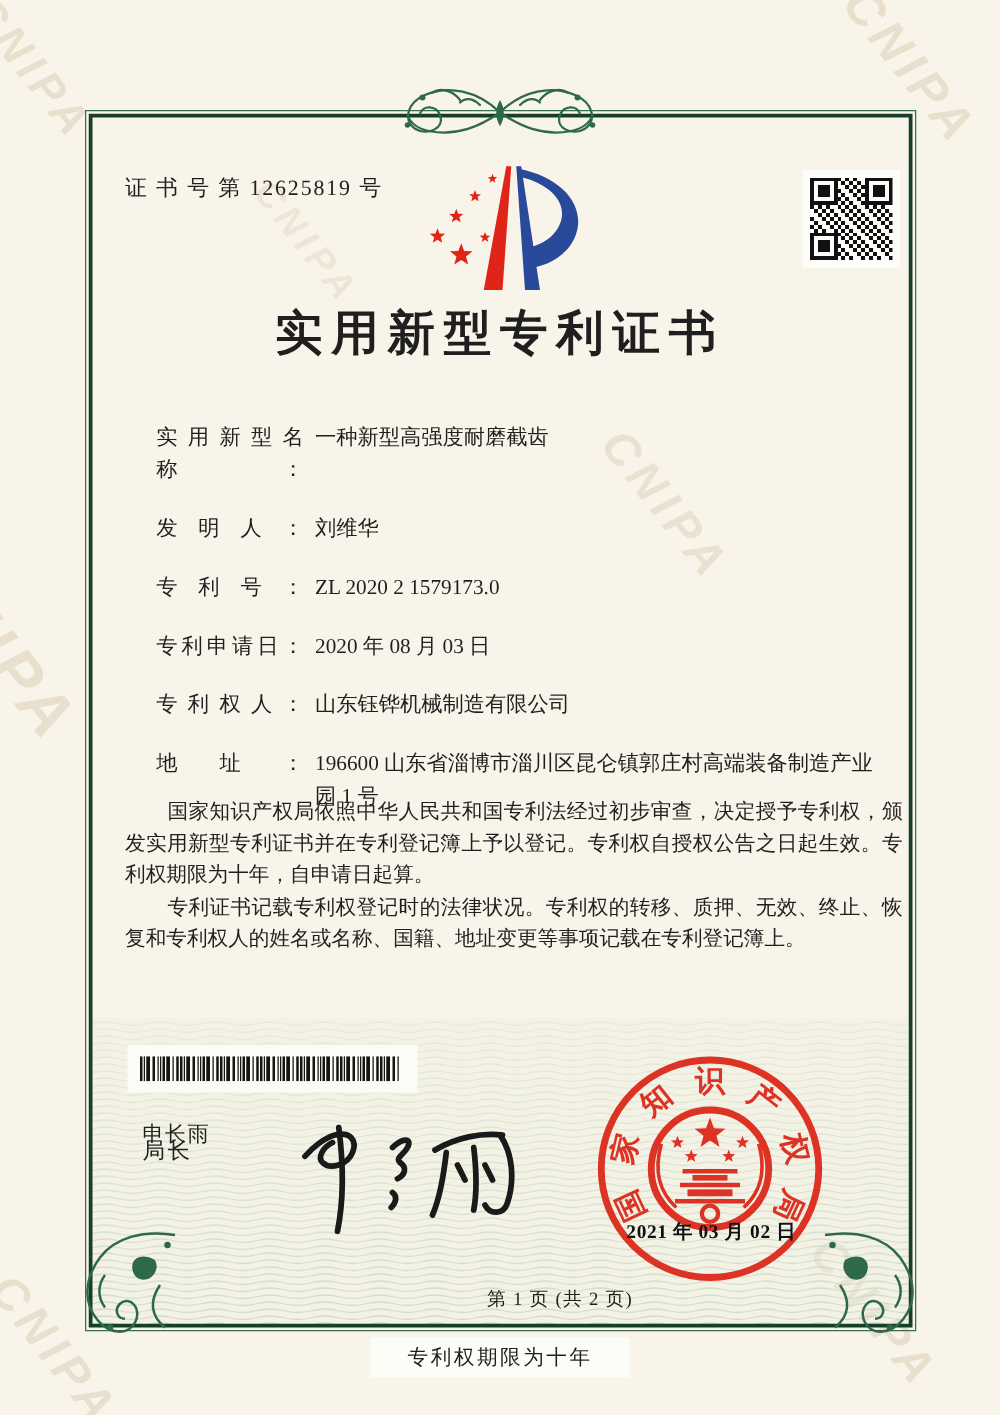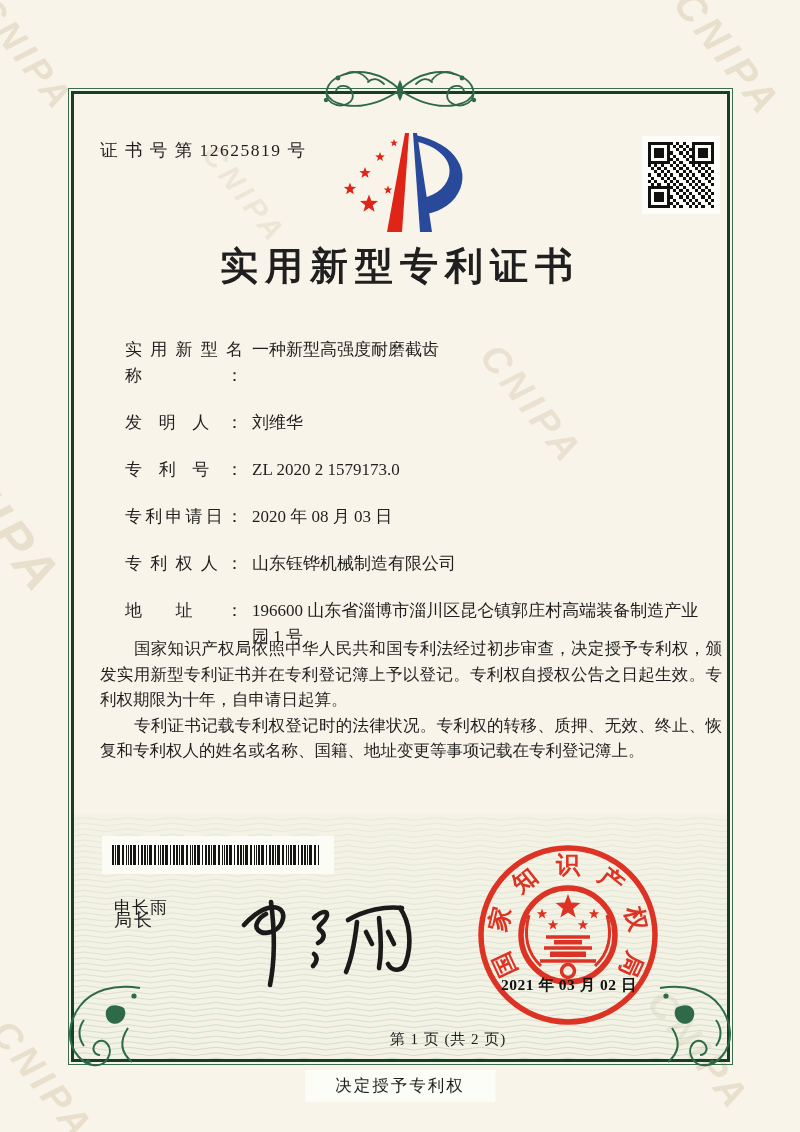--- a/index.html
+++ b/index.html
@@ -526,15 +526,15 @@
       <rect x="81" y="100" width="28" height="4.5" stroke="none"></rect>
       <path d="M71,108 H119" fill="none" stroke-width="3.5"></path>
       <rect x="77" y="111.5" width="36" height="5.5" stroke="none"></rect>
       <path d="M67,121 H123" fill="none" stroke-width="3.5"></path>
       <circle cx="95" cy="131" r="6.5" fill="none" stroke-width="3.5"></circle>
     </g>
   </svg>
   <div class="seal-date">2021 年 03 月 02 日</div>
 
   <div class="page-info">第 1 页 (共 2 页)</div>
-  <div class="note-box">决定授予专利权</div>
+  <div class="note-box">专利权期限为十年</div>
 
 </div>
 
 </body></html>

